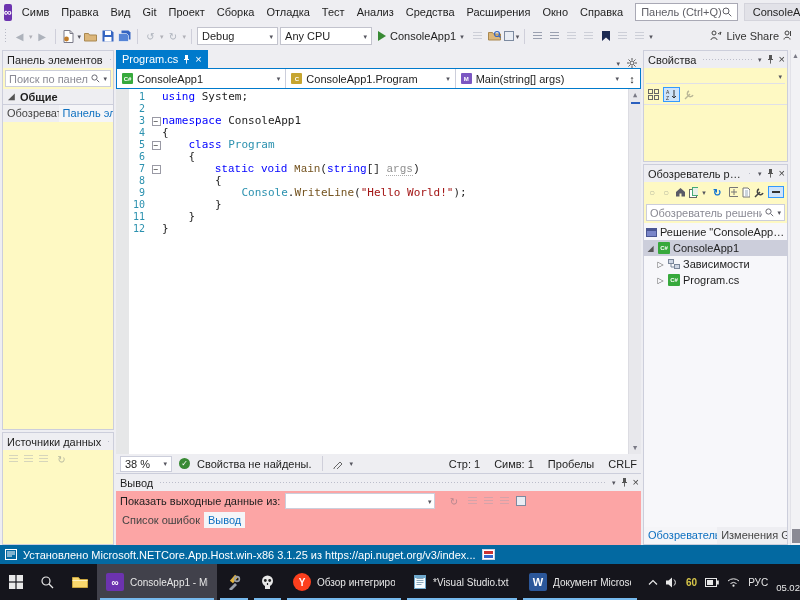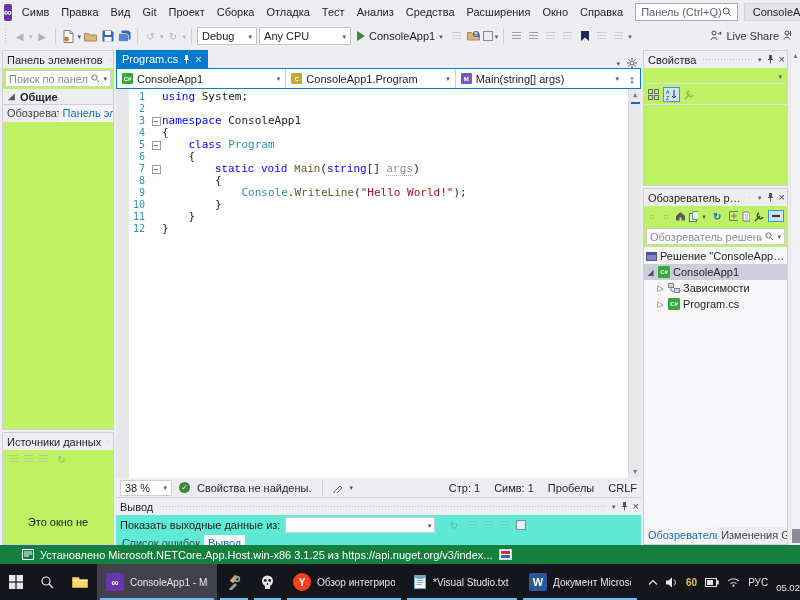--- a/index.html
+++ b/index.html
@@ -23,21 +23,21 @@
 .sep{width:1px;height:15px;background:#cfcfda;margin:0 3px}
 .combo{background:#fff;border:1px solid #c2c3cd;height:18px;display:flex;align-items:center;padding:0 4px;gap:4px;white-space:nowrap}
 .car{font-size:7px;color:#55555e;line-height:1}
 .play{width:0;height:0;border-left:8px solid #388a34;border-top:5px solid transparent;border-bottom:5px solid transparent}
 .runbtn{display:flex;align-items:center;gap:4px;padding:0 4px;height:20px}
 .lshare{margin-left:auto;display:flex;align-items:flex-start;gap:4px;color:#333;padding-right:4px}
 .mli{display:inline-block;width:9px;height:8px;background:repeating-linear-gradient(#9aa0b0 0 1px,transparent 1px 3px)}
 .sq{display:inline-block;width:10px;height:10px;border:1px solid #7c8aa0;background:#e9edf4}
 
 .main{flex:1;display:flex;min-height:0;padding:2px 0 0 2px;gap:2px}
-.panel-bg{background:#bef264;border:1px solid #cccedb}
+.panel-bg{background:#fef9c3;border:1px solid #cccedb}
 .phead{height:17px;display:flex;align-items:center;padding:0 2px 0 4px;gap:3px;background:#eeeef2;flex:0 0 auto;white-space:nowrap;overflow:hidden}
 .grip{flex:1;height:5px;margin:0 3px;background-image:radial-gradient(#bcbecb 1px,transparent 1px);background-size:3px 3px;background-position:0 1px;min-width:4px}
 .pctl{color:#5a5a66;display:flex;gap:5px;align-items:center;font-size:9px}
 .x{font-size:11px;line-height:1;color:#444}
 .searchrow{margin:2px;height:17px;background:#fff;border:1px solid #cccedb;display:flex;align-items:center;padding:0 3px;color:#8a8a94;gap:3px;white-space:nowrap;overflow:hidden;flex:0 0 auto}
 .searchrow .ph{flex:1;overflow:hidden}
 
 .left{width:112px;display:flex;flex-direction:column;gap:2px;flex:0 0 auto}
 .toolbox{height:380px;display:flex;flex-direction:column}
 .sechead{height:15px;background:#eeeef2;display:flex;align-items:center;gap:4px;padding:0 4px;font-weight:bold;flex:0 0 auto}
@@ -66,42 +66,42 @@
 .fbox{width:9px;height:9px;border:1px solid #9a9aa5;background:#fff;color:#333;font-size:8px;line-height:7px;text-align:center}
 .ct{white-space:pre}
 .tk-kw{color:#0000ff}.tk-ty{color:#2b91af}.tk-me{color:#74531f}.tk-str{color:#a31515}
 .tk-par{color:#8f8f8f;border-bottom:1px dotted #adadad}.tk-pl{color:#1e1e1e}
 .vscroll{position:absolute;top:0;bottom:0;right:0;width:13px;background:#e8e8ec;border-left:1px solid #dcdce2;display:flex;flex-direction:column;align-items:center;color:#7a7a85;font-size:7px;padding:2px 0}
 .caretmark{width:9px;height:2px;background:#2a5fbe;margin-top:3px}
 .estatus{height:19px;display:flex;align-items:center;gap:7px;background:#eeeef2;padding:0 4px;flex:0 0 auto;white-space:nowrap}
 .zoombox{background:#fff;border:1px solid #cccedb;height:16px;display:flex;align-items:center;gap:5px;padding:0 4px;width:52px}
 .okcirc{width:11px;height:11px;border-radius:50%;background:#388a34;color:#fff;font-size:8px;display:flex;align-items:center;justify-content:center}
 .esr{margin-left:auto;display:flex;gap:14px}
-.output{height:48px;display:flex;flex-direction:column;background:#5eead4;border-top:1px solid #cccedb;flex:0 0 auto}
+.output{height:72px;display:flex;flex-direction:column;background:#fca5a5;border-top:1px solid #cccedb;flex:0 0 auto}
 .orow{height:20px;display:flex;align-items:center;gap:5px;padding:0 4px;flex:0 0 auto;white-space:nowrap}
 .ocombo{width:150px;height:16px;background:#fff;border:1px solid #cccedb;display:flex;align-items:center;justify-content:flex-end;padding:0 3px;color:#666}
 .oicons{display:flex;gap:7px;align-items:center;margin-left:6px}
 .otabs{height:17px;display:flex;align-items:flex-end;padding-left:2px}
 
 .right{width:145px;display:flex;flex-direction:column;gap:2px;flex:0 0 auto}
-.props{height:136px;display:flex;flex-direction:column}
+.props{height:112px;display:flex;flex-direction:column}
 .pcombo{height:15px;margin:1px 2px;display:flex;align-items:center;justify-content:flex-end;padding:0 3px;border-bottom:1px solid #e0e0e8}
 .picons{height:20px;display:flex;align-items:center;gap:4px;padding:0 4px;border-bottom:1px solid #e0e0e8}
 .selbox{border:1px solid #3399ff;background:#cfe4fa;padding:1px 2px;display:flex}
 .solution{flex:1;display:flex;flex-direction:column;min-height:0}
 .stb{height:20px;display:flex;align-items:center;gap:4px;padding:0 3px;flex:0 0 auto}
 .tree{flex:1;background:#f7f7fa;padding-top:1px;overflow:hidden}
 .trow{height:16px;display:flex;align-items:center;gap:3px;padding:0 2px;white-space:nowrap;overflow:hidden}
 .trow.sel{background:#cccedb}
 .exp{width:9px;font-size:8px;color:#555;text-align:center;flex:0 0 auto}
 .rtabs{height:17px;display:flex;background:#eeeef2;flex:0 0 auto}
 .rscrollstrip{width:10px;background:#f2f2f5;border-left:1px solid #e2e2e8;display:flex;flex-direction:column;align-items:center;justify-content:space-between;padding:2px 0;color:#7a7a85;font-size:7px;flex:0 0 auto}
 .thumbdark{width:8px;height:14px;background:#8a8a94}
 
-.bluebar{height:19px;background:#15803d;color:#fff;display:flex;align-items:center;gap:6px;padding:0 22px;flex:0 0 auto;white-space:nowrap;overflow:hidden}
+.bluebar{height:19px;background:#0369a1;color:#fff;display:flex;align-items:center;gap:6px;padding:0 5px;flex:0 0 auto;white-space:nowrap;overflow:hidden}
 .taskbar{height:36px;background:#15151c;display:flex;align-items:stretch;color:#e8e8e8;flex:0 0 auto}
 .tkbtn{display:flex;align-items:center;justify-content:center;gap:6px;padding:0 9px;position:relative;font-size:10px}
 .tkbtn .ul{position:absolute;bottom:0;left:3px;right:3px;height:2px;background:#76b9ed}
 .tkbtn.active{background:#41414b}
 .tklabel{max-width:78px;overflow:hidden;white-space:nowrap}
 .appsq{width:18px;height:18px;border-radius:2px;display:flex;align-items:center;justify-content:center;font-weight:bold;color:#fff;flex:0 0 auto}
 .tray{margin-left:auto;display:flex;align-items:center;gap:8px;padding:0 8px;font-size:10px}
 .timebox{text-align:right;line-height:1.2;font-size:9.5px}
 .batt{color:#d7c64a;font-weight:bold}
 </style>
@@ -169,21 +169,21 @@
           <path d="M3.5 .5h7l2 2v7h-9z" fill="#3465c2"></path>
           <path d="M.5 3.5h8l2 2v6H.5z" fill="#5584d6" stroke="#fff" stroke-width=".6"></path>
         </svg>
       </span>
     <span class="sep"></span>
     <span class="tbi dis">↺</span>
     <span class="car dis">▾</span>
     <span class="tbi dis">↻</span>
     <span class="car dis">▾</span>
     <span class="sep"></span>
-    <div class="combo" style="width:60px">
+    <div class="combo" style="width:81px">
       <span style="flex:1">Debug</span>
         <span class="car">▾</span>
     </div>
     <div class="combo" style="width:92px">
       <span style="flex:1">Any CPU</span>
         <span class="car">▾</span>
     </div>
     <div class="runbtn">
       <span class="play"></span>
       <span>ConsoleApp1</span>
@@ -272,21 +272,20 @@
           <span>Источники данных</span>
           <span class="grip"></span>
 
         </div>
         <div class="dsicons">
           <span class="mli dis"></span>
           <span class="mli dis"></span>
           <span class="mli dis"></span>
           <span class="tbi dis">↻</span>
         </div>
-        <div class="dsmsg">Это окно не</div>
       </section>
     </aside>
 
     <section class="center">
       <div class="tabrow">
         <div class="etab">
           <span>Program.cs</span>
           <svg width="7" height="9">
               <path d="M2 0h3v4h1v1H1V4h1z" fill="#fff"></path>
               <rect x="3.1" y="5" width="0.9" height="3.6" fill="#fff"></rect>

